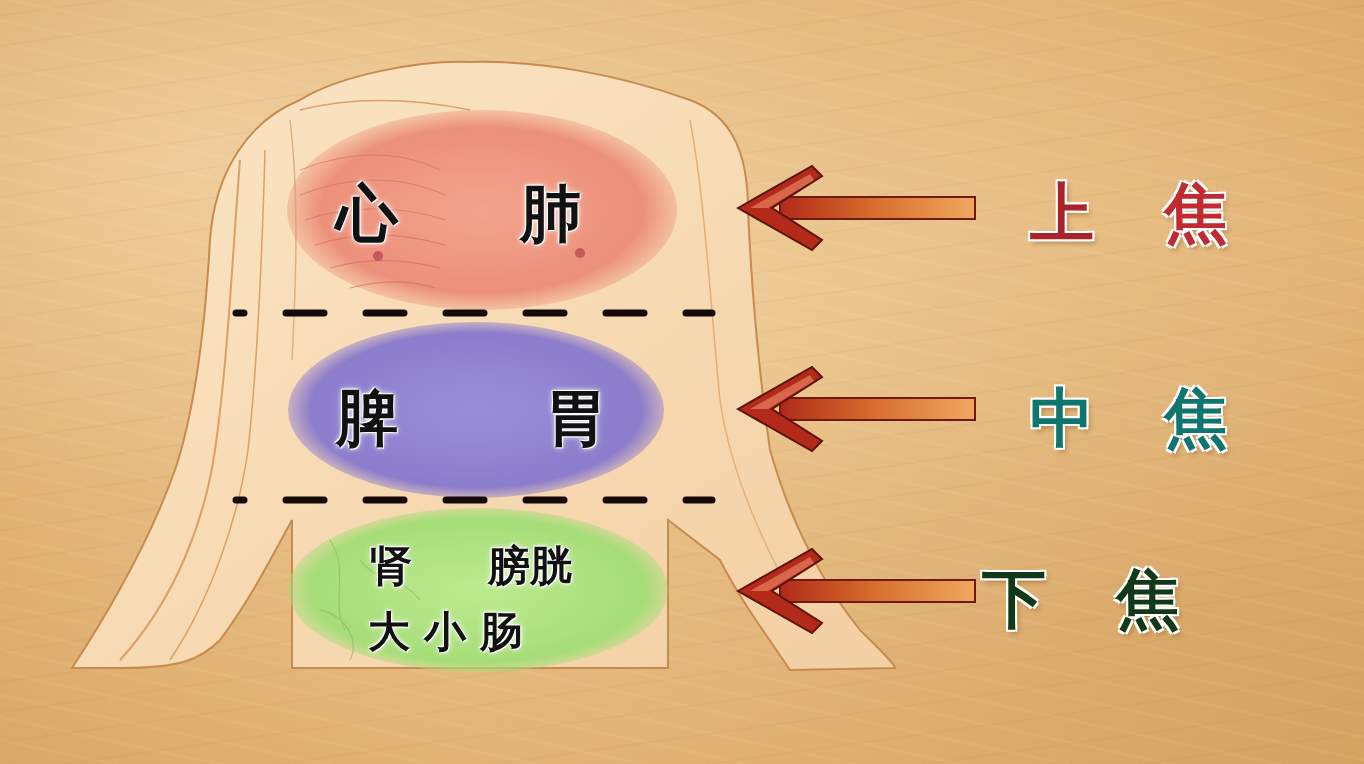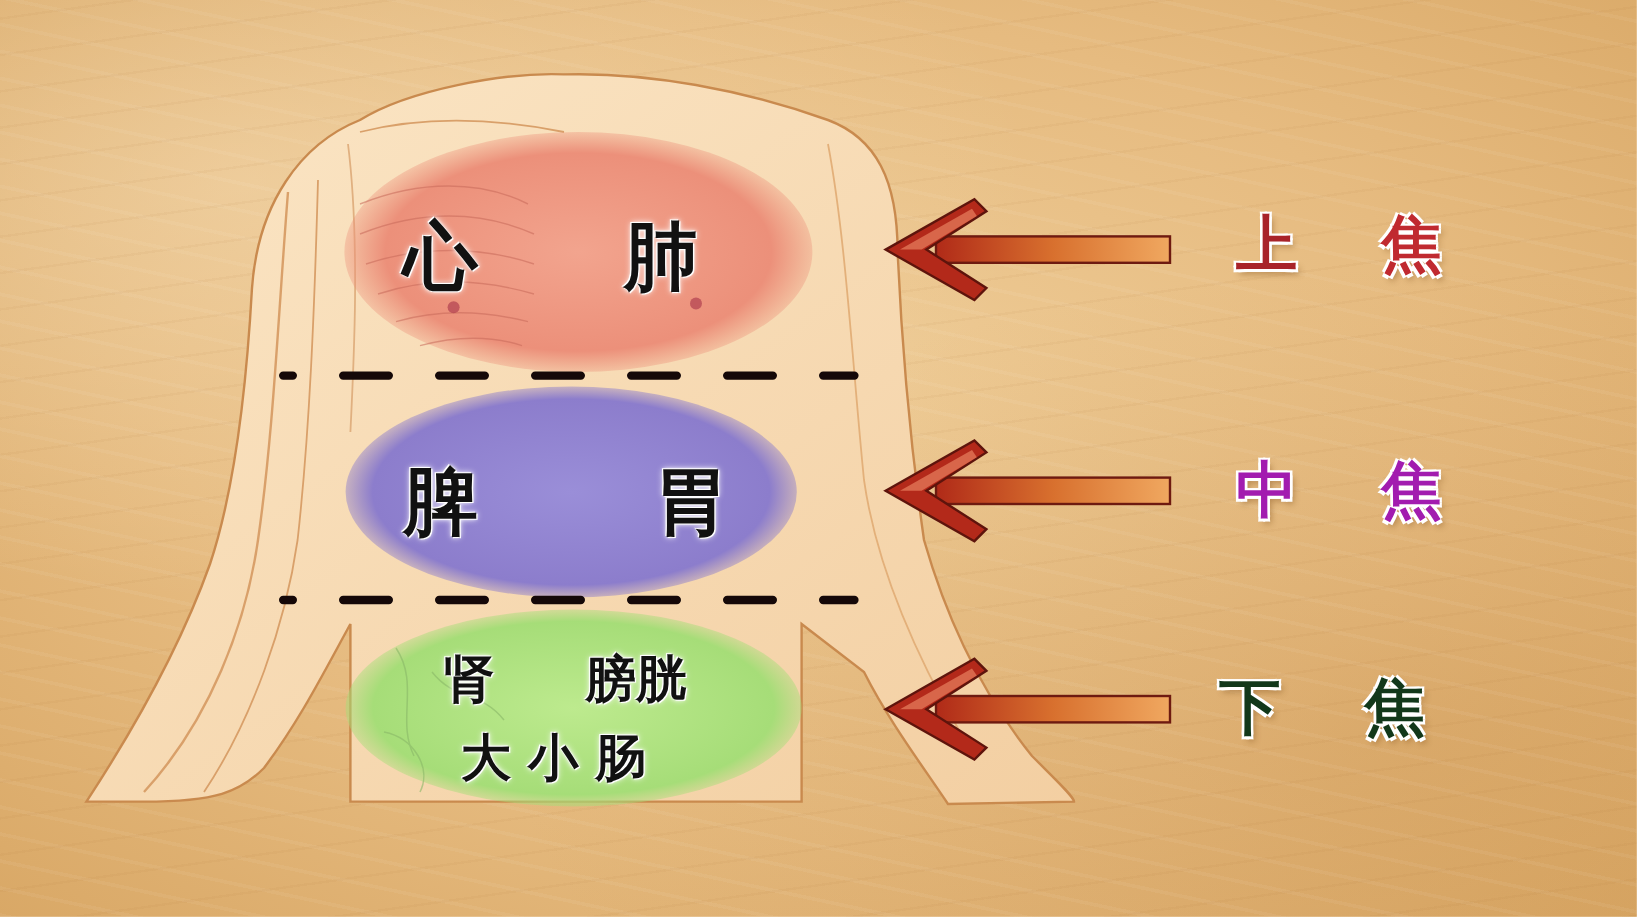--- a/index.html
+++ b/index.html
@@ -19,21 +19,21 @@
   svg.body-svg { position:absolute; left:0; top:0; }
   .organ-text {
     position:absolute; color:#111; font-weight:bold;
     font-family: "DejaVu Sans", sans-serif;
     text-shadow: 0 0 3px #fff, 0 0 6px #fff, 1px 1px 0 #fff, -1px -1px 0 #fff;
     white-space:nowrap; letter-spacing:0;
   }
   .big { font-size:62px; }
   .small { font-size:42px; }
   .jiao-label {
-    position:absolute; font-weight:bold; font-size:51px;
+    position:absolute; font-weight:bold; font-size:64px;
     font-family: "DejaVu Sans", sans-serif; white-space:nowrap;
     text-shadow: 0 0 2px #fff, 2px 2px 0 #fff, -2px -2px 0 #fff, 2px -2px 0 #fff, -2px 2px 0 #fff, 3px 4px 5px rgba(120,70,20,0.45);
   }
   .jiao-label span { display:inline-block; }
   .gap { width:70px; }
 </style>
 </head>
 <body>
 
 <div class="texture"></div>
@@ -116,23 +116,23 @@
 </svg>
 
 <div class="organ-text big" style="left:336px; top:172px;">心</div>
 <div class="organ-text big" style="left:520px; top:172px;">肺</div>
 
 <div class="organ-text big" style="left:336px; top:376px;">脾</div>
 <div class="organ-text big" style="left:545px; top:376px;">胃</div>
 
 <div class="organ-text small" style="left:370px; top:538px;">肾</div>
 <div class="organ-text small" style="left:488px; top:538px;">膀胱</div>
-<div class="organ-text small" style="left:384px; top:604px; letter-spacing:14px;">大小肠</div>
+<div class="organ-text small" style="left:368px; top:604px; letter-spacing:14px;">大小肠</div>
 
 <div class="jiao-label" style="left:1030px; top:170px; color:#a8232a;">
   <span>上</span><span class="gap"></span><span style="color:#c02a30;">焦</span>
 </div>
-<div class="jiao-label" style="left:1030px; top:375px; color:#a21caf;">
+<div class="jiao-label" style="left:1030px; top:375px; color:#0f766e;">
   <span>中</span><span class="gap"></span><span>焦</span>
 </div>
-<div class="jiao-label" style="left:1016px; top:556px; color:#12381a;text-align:right;">
+<div class="jiao-label" style="left:982px; top:556px; color:#12381a;text-align:right;">
   <span>下</span><span class="gap"></span><span>焦</span>
 </div>
 
 </body></html>

